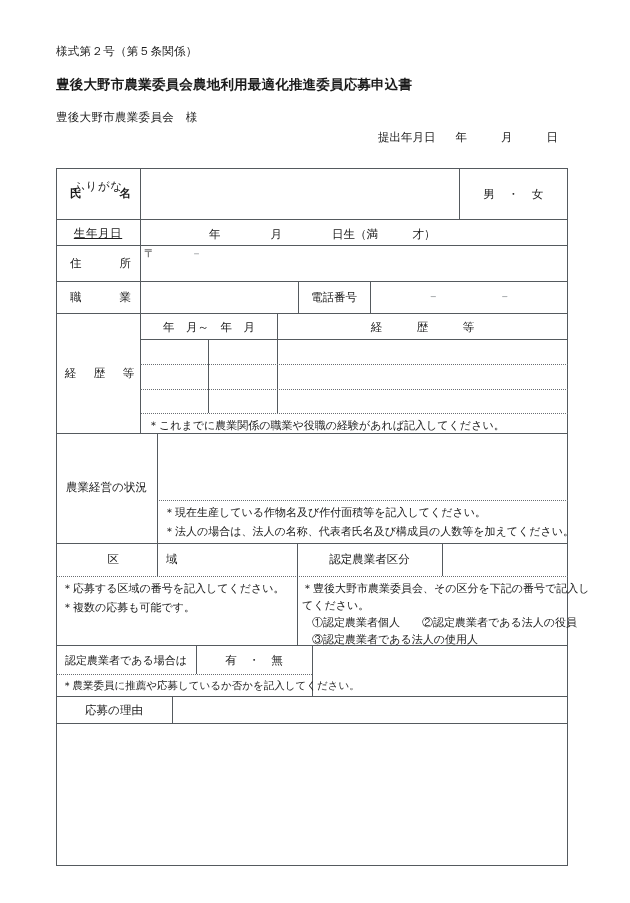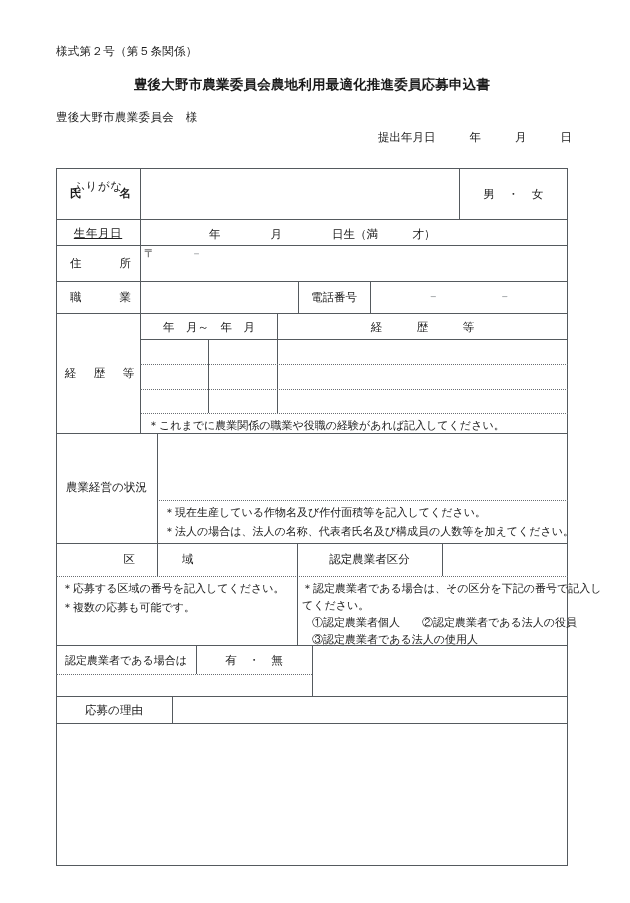--- a/index.html
+++ b/index.html
@@ -28,40 +28,39 @@
     position: absolute;
     left: 56px;  top: 44px;
     font-size: 11.5px;
     letter-spacing: 0.3px;
     white-space: nowrap;
   }
   .hdr-title {
     position: absolute;
     left: 56px; top: 76px;
     width: 512px;
-    text-align: center;
     font-size: 13.5px;
     font-weight: bold;
     letter-spacing: 0.2px;
     white-space: nowrap;
   }
   .hdr-addressee {
     position: absolute;
     left: 56px; top: 110px;
     font-size: 11.5px;
     letter-spacing: 0.3px;
     white-space: nowrap;
   }
   .hdr-submitdate {
     position: absolute;
     left: 378px; top: 130px;
     font-size: 11.5px;
     white-space: nowrap;
   }
-  .hdr-submitdate .sd-label { margin-right: 34px; }
+  .hdr-submitdate .sd-label { margin-right: 20px; }
   .hdr-submitdate .sd-y { margin-right: 34px; }
   .hdr-submitdate .sd-m { margin-right: 34px; }
 
   
   .tbl {
     position: absolute;
     left: 56px;
     top: 168px;
     width: 512px;
     height: 698px;
@@ -236,34 +235,35 @@
     <div class="cell" style="left:153px; top:222px; width:68px;  height:23px;"></div>
     <div class="cell" style="left:222px; top:222px; width:290px; height:23px;"></div>
 
     <div class="note" style="left:92px; top:249px;">＊これまでに農業関係の職業や役職の経験があれば記入してください。</div>
 
     <div class="lbl bold" style="left:0; top:312px; width:101px;">農業経営の状況</div>
     <div class="cell" style="left:102px; top:266px; width:410px; height:66px;"></div>
     <div class="note" style="left:108px; top:355px;">＊法人の場合は、法人の名称、代表者氏名及び構成員の人数等を加えてください。</div>
     <div class="note" style="left:108px; top:336px;">＊現在生産している作物名及び作付面積等を記入してください。</div>
 
-    <div class="lbl bold sp3" style="left:16px; top:384px; width:101px;padding-left:40px;">区　　域</div>
+    <div class="lbl bold sp3" style="left:0; top:384px; width:101px;padding-left:40px;">区　　域</div>
     <div class="cell" style="left:102px; top:375px; width:139px; height:33px;"></div>
     <div class="lbl bold" style="left:241px; top:384px; width:145px;">認定農業者区分</div>
     <div class="cell" style="left:387px; top:375px; width:125px; height:33px;"></div>
 
     <div class="note" style="left:6px; top:412px;">＊応募する区域の番号を記入してください。</div>
     <div class="note" style="left:6px; top:431px;">＊複数の応募も可能です。</div>
 
-    <div class="note" style="left:246px; top:412px;">＊認定農業者である場合は、その区分を下記の番号で記入し</div>
+    <div class="note" style="left:246px; top:412px;">＊豊後大野市農業委員会、その区分を下記の番号で記入し</div>
     <div class="note" style="left:246px; top:429px;">てください。</div>
     <div class="note" style="left:256px; top:463px;">③認定農業者である法人の使用人</div>
     <div class="note" style="left:256px; top:446px;">①認定農業者個人　　②認定農業者である法人の役員</div>
 
     <div class="lbl bold" style="left:0; top:485px; width:140px; font-size:11px;">認定農業者である場合は</div>
     <div class="lbl" style="left:140px; top:485px; width:116px;">有　・　無</div>
     <div class="cell" style="left:257px; top:477px; width:255px; height:51px;"></div>
+    <div class="note" style="left:6px; top:510px; font-size:10.5px;">＊農業委員に推薦や応募しているか否かを記入してください。</div>
 
     <div class="lbl bold" style="left:0; top:535px; width:116px;">応募の理由</div>
     <div class="cell" style="left:1px; top:556px; width:510px; height:141px;"></div>
 
   </div>
 </div>
 
 </body></html>

